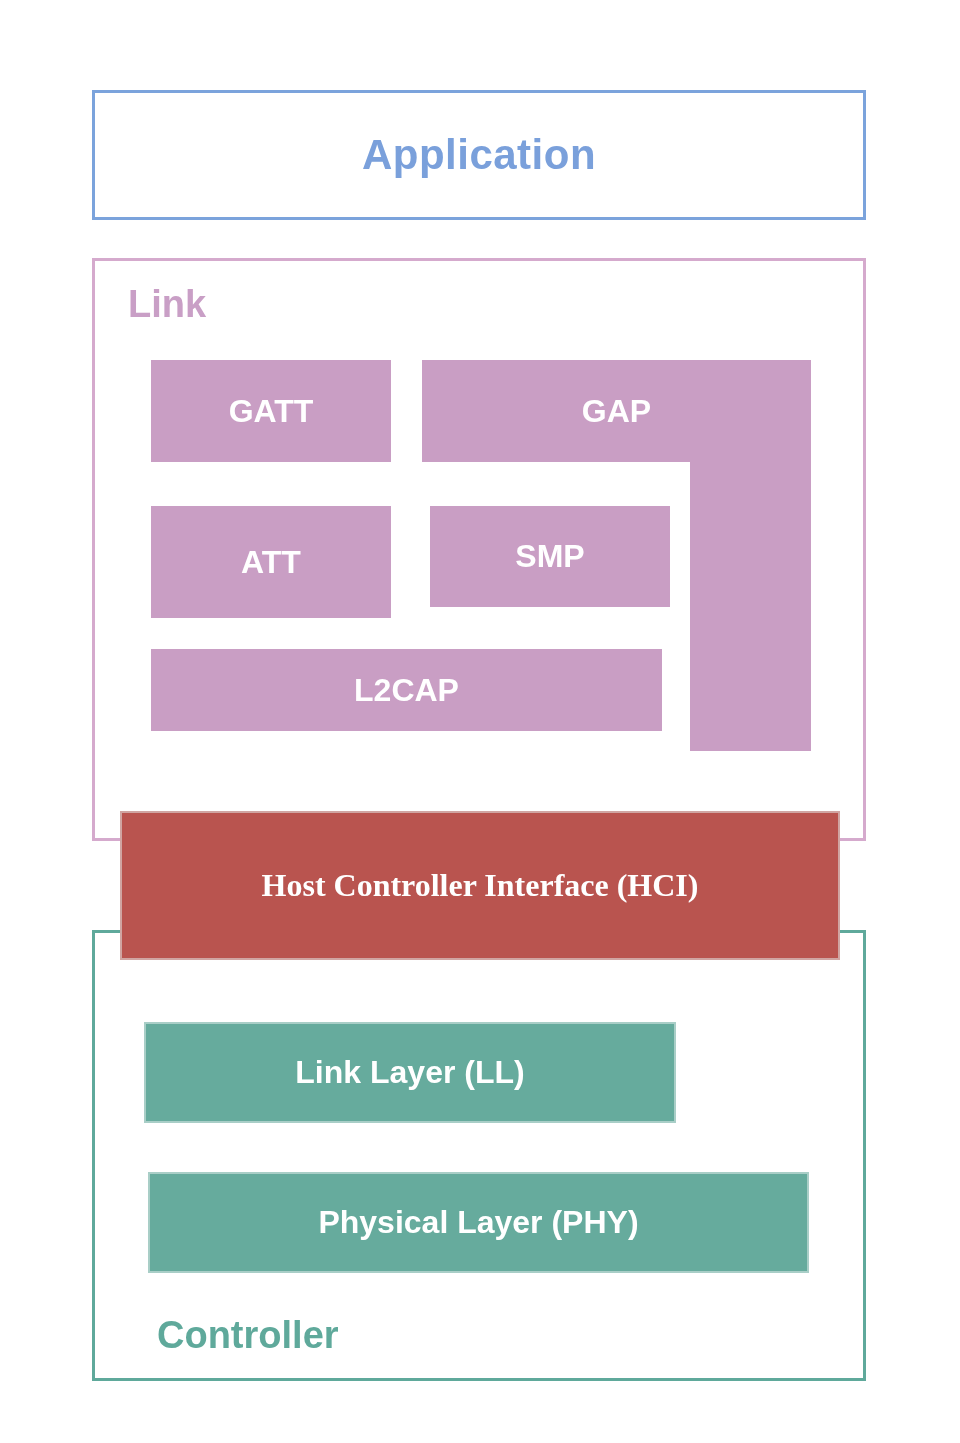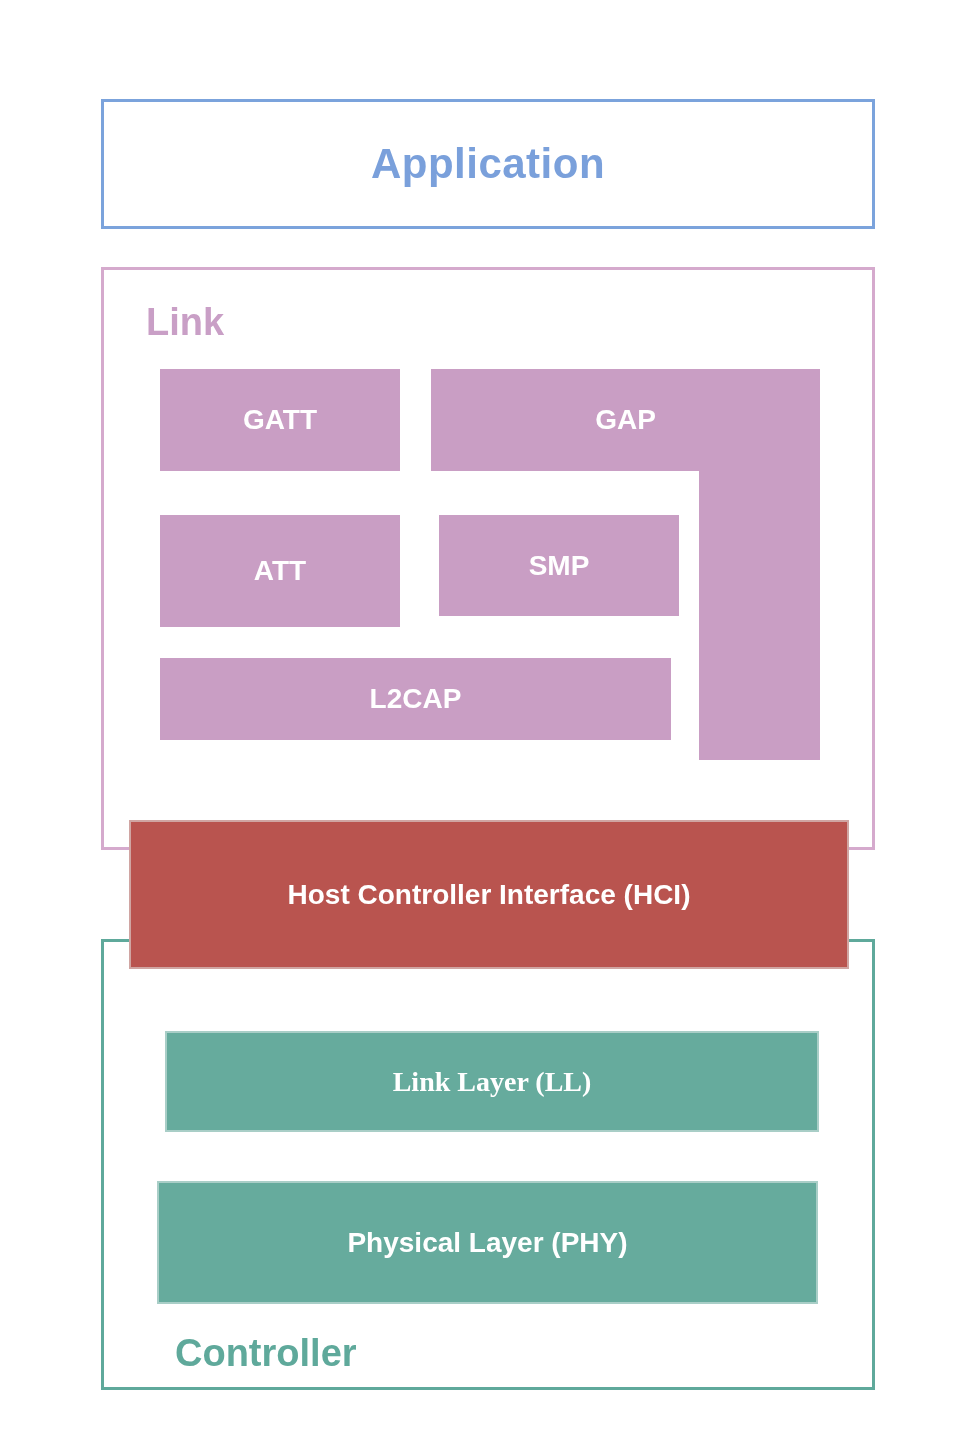--- a/index.html
+++ b/index.html
@@ -9,21 +9,21 @@
     --pink-fill: #c99ec4;
     --pink-text: #c99fc6;
     --red-fill: #b9544f;
     --red-stroke: #d0a5a2;
     --teal-border: #5fa99b;
     --teal-fill: #66ab9d;
     --teal-stroke: #a9cec7;
     --teal-text: #5fa99b;
     --white-text: #ffffff;
   }
-  * { margin: 0; padding: 9px; box-sizing: border-box; }
+  * { margin: 0; padding: 0; box-sizing: border-box; }
   html, body { background: #ffffff; }
   body {
     width: 960px;
     height: 1443px;
     position: relative;
     font-family: "Liberation Sans", sans-serif;
     overflow: hidden;
   }
   .abs { position: absolute; }
   .outline-box {
@@ -37,46 +37,47 @@
 
   .host-box { left: 92px; top: 258px; width: 774px; height: 583px; border-color: var(--pink-border); z-index: 1; }
   .host-label { left: 128px; top: 283px; color: var(--pink-text); font-size: 38px; font-weight: 700; }
 
   .block {
     position: absolute;
     display: flex;
     align-items: center;
     justify-content: center;
     color: var(--white-text);
-    font-size: 28px;
+    font-size: 32px;
     font-weight: 700;
     z-index: 2;
   }
   .pink { background: var(--pink-fill); }
   .teal { background: var(--teal-fill); border: 2px solid var(--teal-stroke); }
 
   .gatt  { left: 151px; top: 360px; width: 240px; height: 102px; }
   .gap-main { left: 422px; top: 360px; width: 389px; height: 102px; }
   .gap-ext  { left: 690px; top: 460px; width: 121px; height: 291px; z-index: 2; position: absolute; background: var(--pink-fill); }
   .att   { left: 151px; top: 506px; width: 240px; height: 112px; }
   .smp   { left: 422px; top: 506px; width: 240px; height: 101px; margin-left: 8px; }
   .l2cap { left: 151px; top: 649px; width: 511px; height: 82px; }
 
   .hci {
     left: 120px; top: 811px; width: 720px; height: 149px;
     background: var(--red-fill);
     border: 2px solid var(--red-stroke);
     z-index: 3;
+    font-family: Liberation Serif, serif;
   }
 
   .controller-box { left: 92px; top: 930px; width: 774px; height: 451px; border-color: var(--teal-border); z-index: 1; }
   .controller-label { left: 128px; top: 1314px; color: var(--teal-text); font-size: 38px; font-weight: 700; z-index: 2; margin-left: 29px; }
 
-  .ll  { left: 156px; top: 1022px; width: 654px; height: 101px; font-family: Liberation Serif, serif; }
-  .phy { left: 148px; top: 1172px; width: 661px; height: 123px; }
+  .ll  { left: 144px; top: 1022px; width: 532px; height: 101px; }
+  .phy { left: 148px; top: 1172px; width: 661px; height: 101px; }
 </style>
 </head>
 <body>
 
 <div class="outline-box app-box">
   <span class="app-label">Application</span>
 </div>
 
 <div class="outline-box host-box"></div>
 <div class="abs host-label">Link</div>

